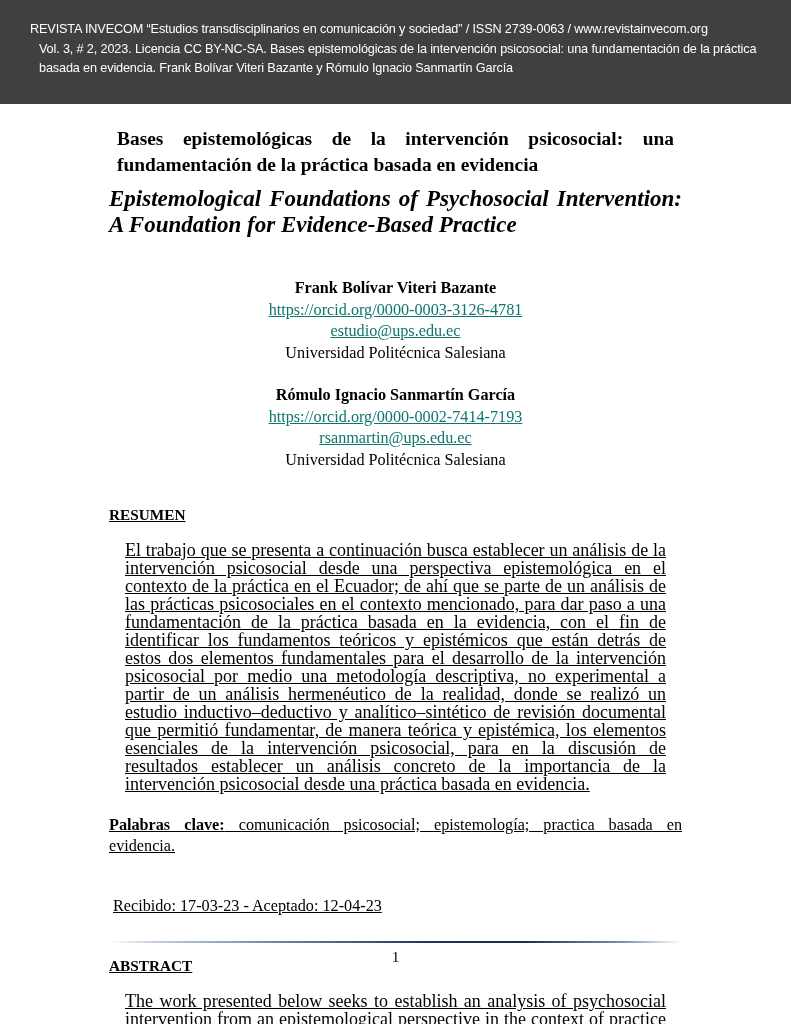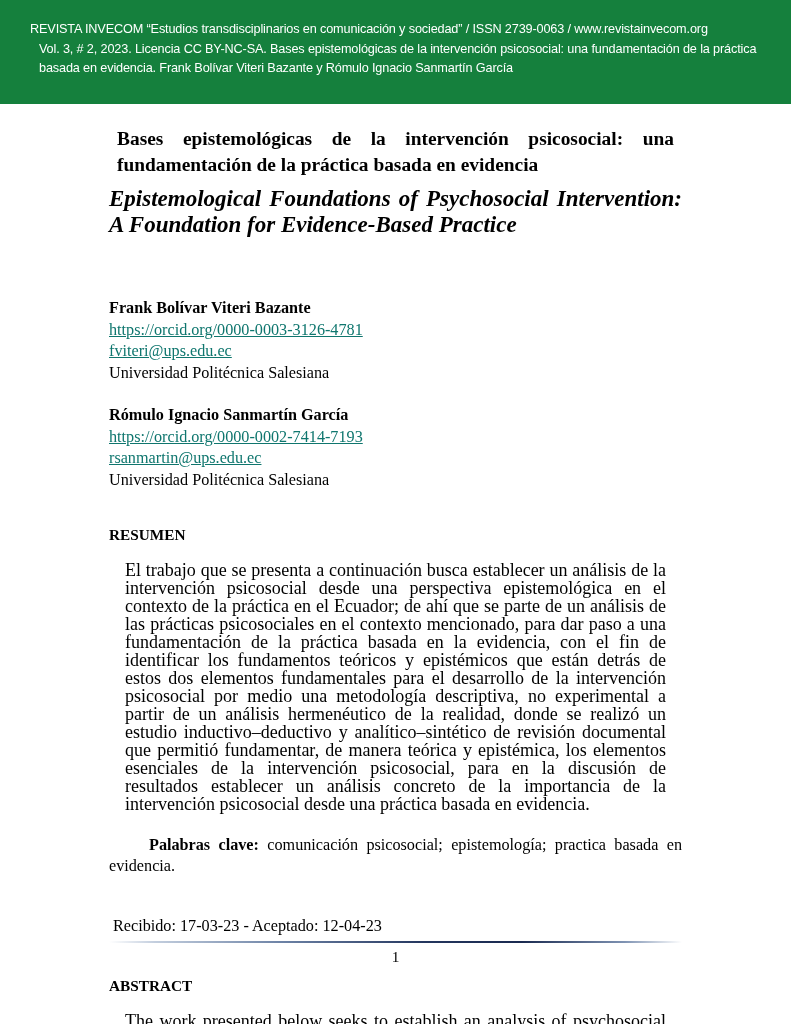--- a/index.html
+++ b/index.html
@@ -16,21 +16,21 @@
     color: #000000;
   }
 
   
   .header-band {
     position: absolute;
     top: 0;
     left: 0;
     width: 791px;
     height: 104px;
-    background: #15803d;
+    background: #404040;
     box-sizing: border-box;
     padding: 20px 28px 0 30px;
   }
   .header-band .runhead-line {
     font-family: "Liberation Sans", "DejaVu Sans", sans-serif;
     font-size: 12.7px;
     line-height: 19.5px;
     color: #ffffff;
     letter-spacing: -0.15px;
     white-space: nowrap;
@@ -69,22 +69,22 @@
     font-size: 23px;
     line-height: 26px;
     font-style: italic;
     text-align: justify;
     text-align-last: left;
     margin: 0;
   }
 
   
   .authors {
-    margin-top: 60px;
-    text-align: left;
+    margin-top: 40px;
+    text-align: center;
   }
   .author-group + .author-group {
     margin-top: 21px;
   }
   .author-name {
     font-size: 16.2px;
     line-height: 21.5px;
     font-weight: bold;
   }
   .author-link {
@@ -96,20 +96,21 @@
     cursor: pointer;
   }
   .author-affil {
     font-size: 16.2px;
     line-height: 21.5px;
   }
 
   
   .section {
     margin-top: 34px;
+    text-decoration: underline;
   }
   .section-heading {
     font-size: 15.3px;
     line-height: 20px;
     font-weight: bold;
     margin: 0 0 1px 0;
   }
   .body-text {
     font-size: 18px;
     line-height: 18px;
@@ -118,21 +119,20 @@
     hyphens: none;
   }
   .keywords {
     font-size: 16.2px;
     line-height: 21.3px;
     text-align: justify;
     margin: 22px 0 0 0;
   }
   .keywords .kw-label {
     font-weight: bold;
-    margin-left: 40px;
   }
   .dates {
     font-size: 16.2px;
     line-height: 21.3px;
     margin: 38px 0 0 4px;
   }
   .section.abstract-en {
     margin-top: 39px;
   }
 
@@ -190,21 +190,21 @@
     <div class="title-block">
       <h1 class="title-es">Bases epistemológicas de la intervención psicosocial: una fundamentación de la práctica basada en evidencia</h1>
       <h2 class="title-en">Epistemological Foundations of Psychosocial Intervention: A Foundation for Evidence-Based Practice</h2>
     </div>
 
     <div class="authors">
 
       <div class="author-group">
         <div class="author-name">Frank Bolívar Viteri Bazante</div>
         <span class="author-link">https://orcid.org/0000-0003-3126-4781</span>
-        <span class="author-link">fviteri@ups.edu.ec</span>
+        <span class="author-link">estudio@ups.edu.ec</span>
         <div class="author-affil">Universidad Politécnica Salesiana</div>
       </div>
 
       <div class="author-group">
         <div class="author-name">Rómulo Ignacio Sanmartín García</div>
         <span class="author-link">https://orcid.org/0000-0002-7414-7193</span>
         <span class="author-link">rsanmartin@ups.edu.ec</span>
         <div class="author-affil">Universidad Politécnica Salesiana</div>
       </div>
 

